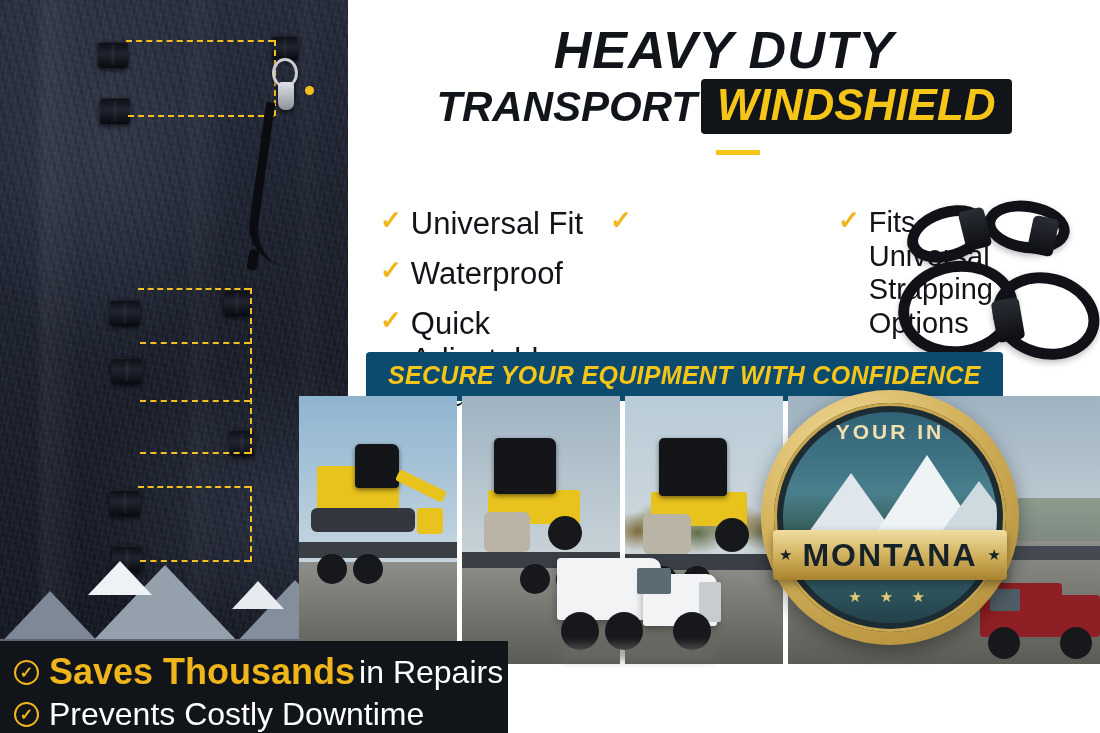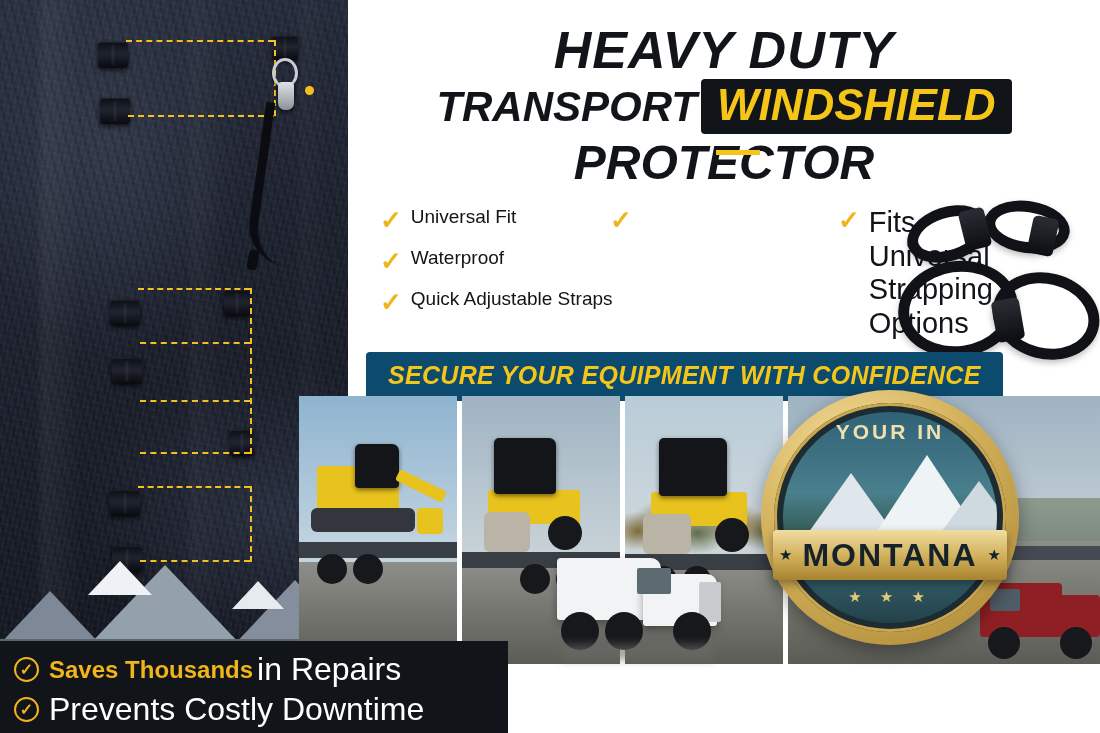--- a/index.html
+++ b/index.html
@@ -137,21 +137,21 @@
   
   .features { position:absolute; left:20px; top:206px; width:730px; }
   .feat-col { position:absolute; }
   .feat {
     display:flex; align-items:flex-start; gap:9px; margin-bottom:14px;
   }
   .check {
     color:#f0b51b; font-size:26px; line-height:1; font-weight:bold;
     flex:0 0 auto; margin-top:1px;
   }
-  .feat-text { font-size:19px; color:#111418; line-height:1.16; }
+  .feat-text { font-size:31px; color:#111418; line-height:1.16; }
   .feat-text.sm { font-size:29px; }
 
   
   .bungee { position:absolute; left:540px; top:195px; width:212px; height:190px; }
   .bng-loop {
     position:absolute; border:11px solid #101217; border-radius:50%;
     box-shadow:0 3px 6px rgba(0,0,0,.25);
   }
   .bng-clip {
     position:absolute; background:linear-gradient(180deg,#2a2d34,#0c0e12);
@@ -260,21 +260,21 @@
     position:absolute; left:0; bottom:0; width:508px; height:92px;
     background:#111418;
     padding:10px 0 0 14px;
   }
   .bb-row { display:flex; align-items:center; gap:10px; margin-bottom:3px; }
   .bb-check {
     width:25px; height:25px; border:2.5px solid #f0b51b; border-radius:50%;
     color:#f0b51b; font-size:16px; font-weight:bold;
     display:flex; align-items:center; justify-content:center; flex:0 0 auto;
   }
-  .bb-yellow { color:#f0b51b; font-size:24px; font-weight:bold; }
+  .bb-yellow { color:#f0b51b; font-size:36px; font-weight:bold; }
   .bb-white { color:#ffffff; font-size:32px; }
 </style>
 </head>
 <body>
 
 <div id="root">
 
   <div class="left-panel">
     <div class="fabric-noise"></div>
     <div class="fabric-fold" style="left:40px; top:0; width:70px; height:733px;"></div>
@@ -324,21 +324,20 @@
   </div>
 
   <div class="right-panel">
 
     <div class="title-wrap">
       <div class="t-line1">HEAVY DUTY</div>
       <div class="t-line2">
         <span class="t-transport">TRANSPORT</span>
         <span class="t-windshield">WINDSHIELD</span>
       </div>
-      <div class="t-line3">PROTECTOR</div>
     </div>
     <div class="title-rule"></div>
 
     <div class="features">
 
       <div class="feat-col" style="left:12px; top:0; width:250px;">
         <div class="feat">
           <span class="check">✓</span>
           <span class="feat-text">Universal Fit</span>
         </div>

